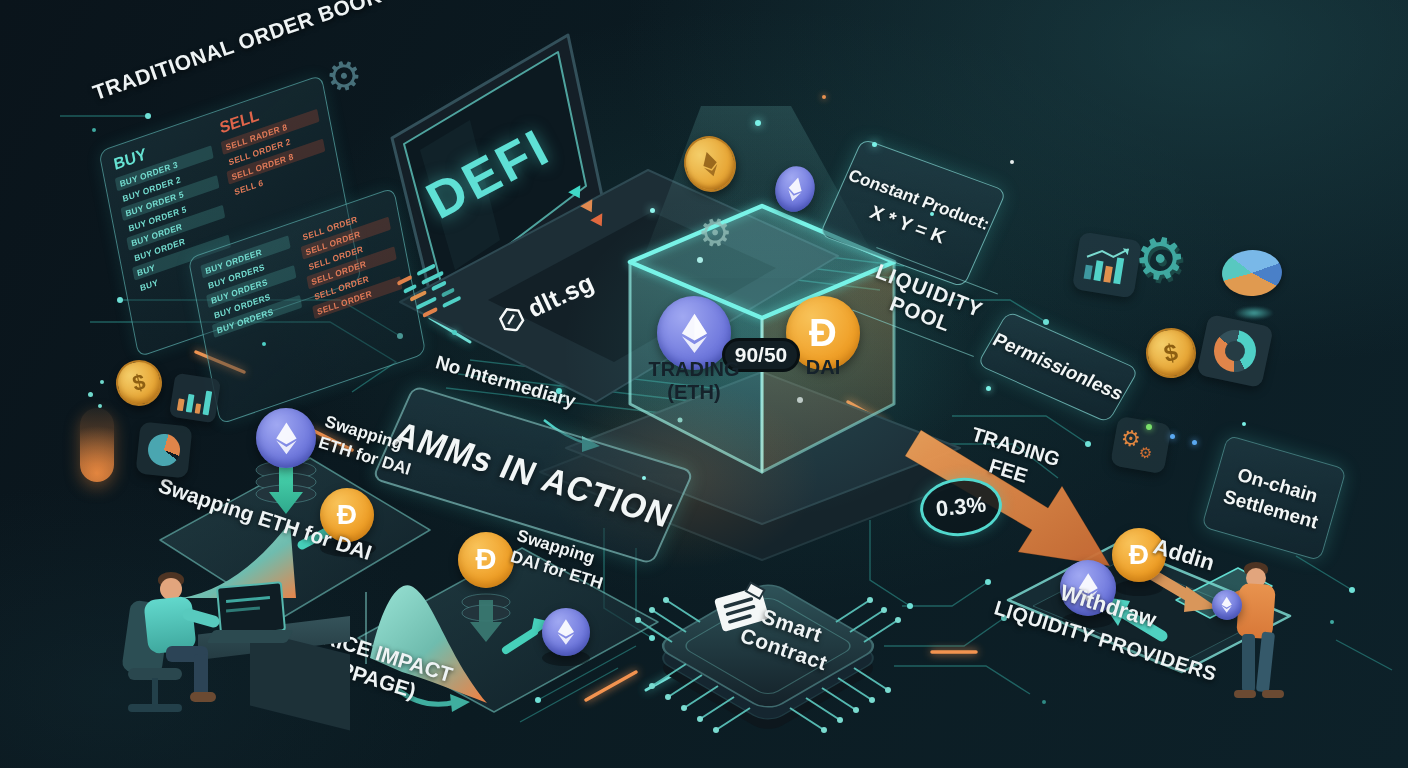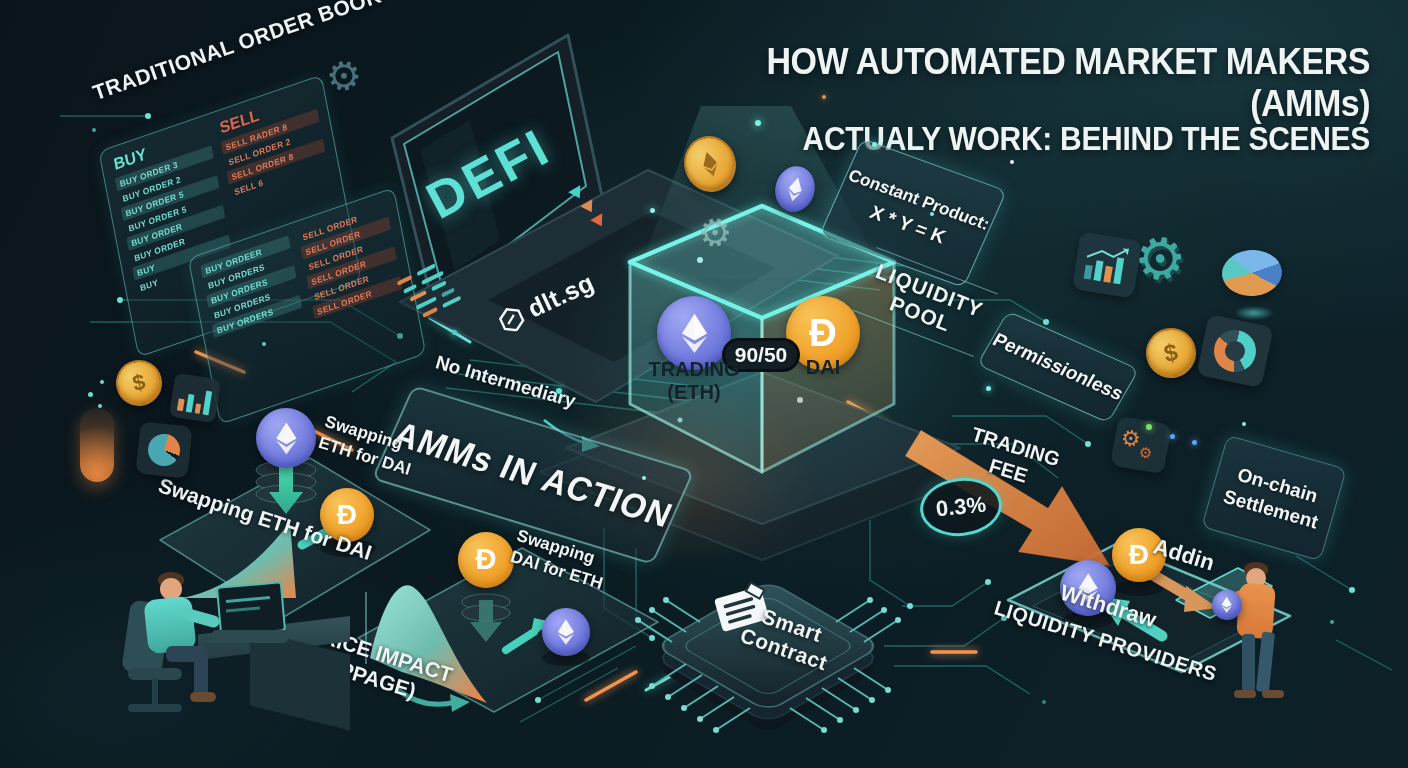--- a/index.html
+++ b/index.html
@@ -416,24 +416,20 @@
       <polygon points="1130,601 1098,596 1118,626" fill="#4fd0c0"></polygon>
     </g>
   </svg>
 
   <div class="abs beam"></div>
   <div class="abs" style="top:180px;left:560px;width:420px;height:340px;border-radius:50%;
               background:radial-gradient(ellipse,rgba(90,220,210,.14),transparent 70%);"></div>
   <div class="abs" style="top:380px;left:540px;width:280px;height:190px;border-radius:50%;
               background:radial-gradient(ellipse,rgba(235,140,60,.16),transparent 70%);"></div>
 
-  <div class="abs main-title">
-    <div class="l1">HOW AUTOMATED MARKET MAKERS (AMMs)</div>
-    <div class="l2">ACTUALY WORK: BEHIND THE SCENES</div>
-  </div>
 
   <div class="abs ob-title">TRADITIONAL ORDER BOOK</div>
   <div class="abs gear ob-gear">⚙</div>
 
   <div class="abs ob-panel ob-p1">
     <div class="ob-cols">
       <div class="ob-col">
         <div class="ob-h-buy">BUY</div>
         <div class="ob-row r-buy hl">BUY ORDER 3</div>
         <div class="ob-row r-buy">BUY ORDER 2</div>

